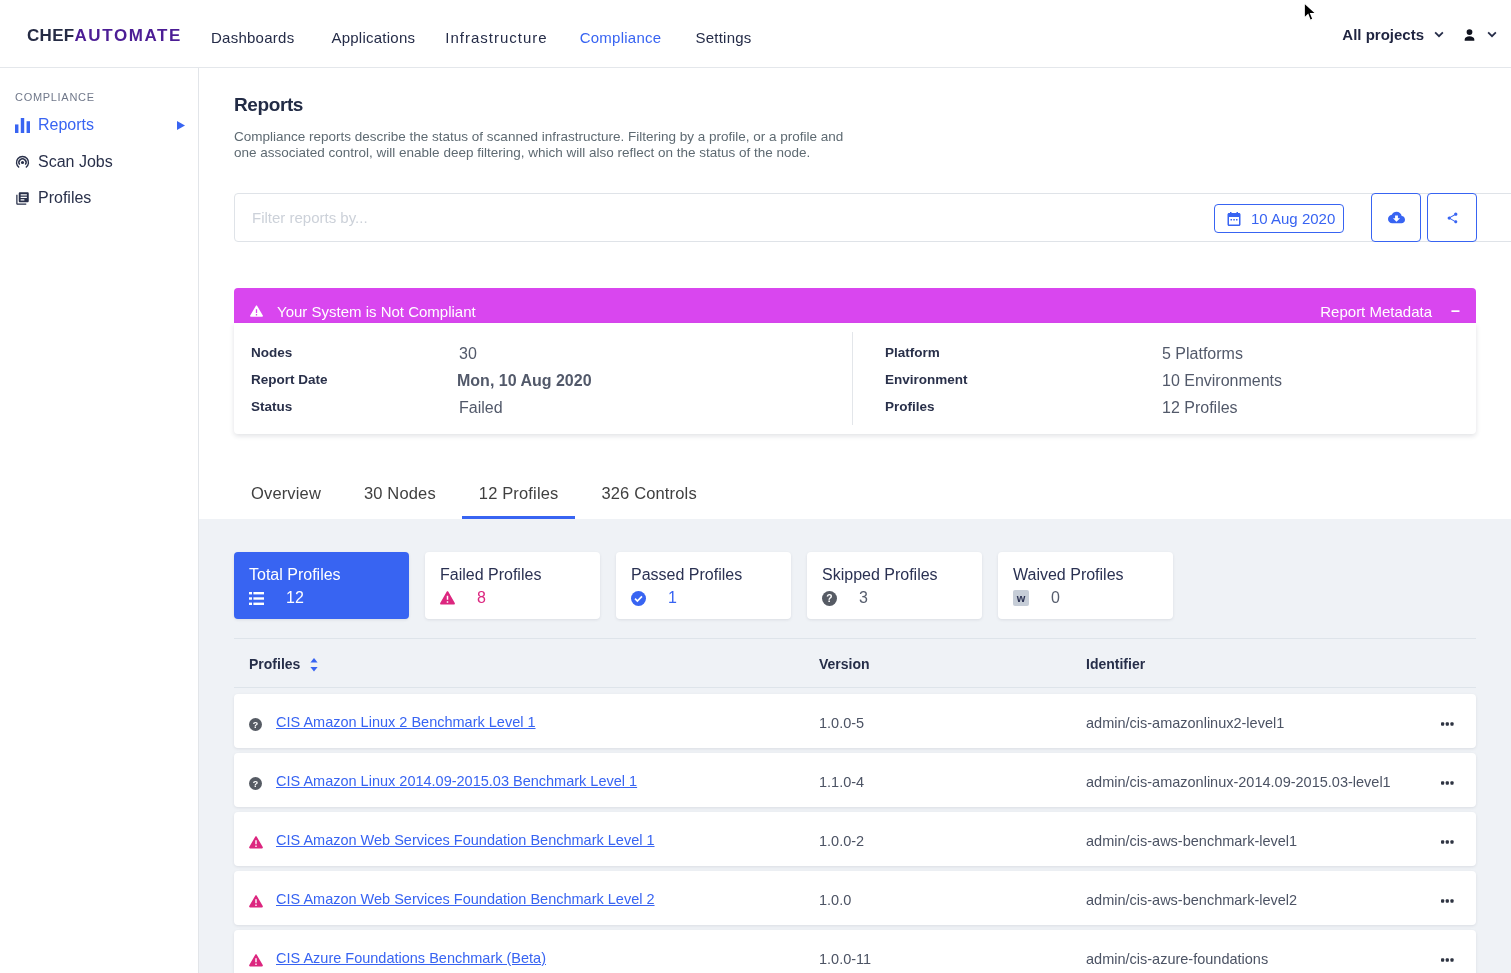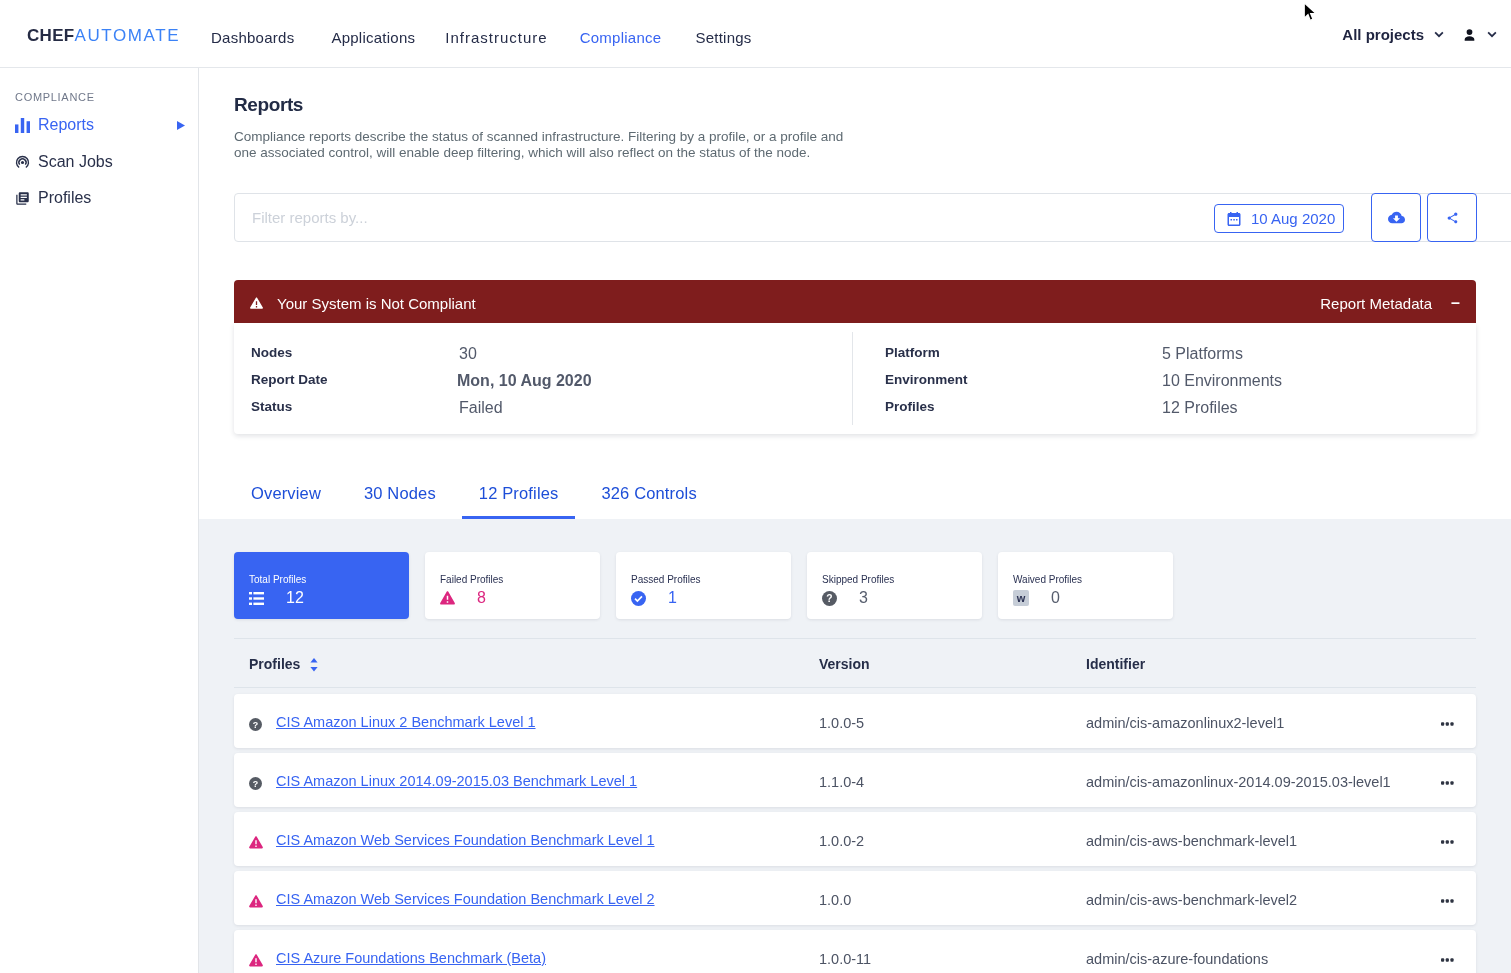--- a/index.html
+++ b/index.html
@@ -6,21 +6,21 @@
 * { margin:0; padding:0; box-sizing:border-box; }
 html,body { width:1511px; height:973px; overflow:hidden; background:#fff;
   font-family:"Liberation Sans", sans-serif; position:relative; }
 a { text-decoration:none; }
 
 
 .topbar { position:absolute; top:0; left:0; width:1511px; height:68px;
   background:#fff; border-bottom:1px solid #e4e7eb; z-index:5; }
 .logo { position:absolute; left:27px; top:29px; font-size:17px; font-weight:700;
   color:#252b44; letter-spacing:0.3px; line-height:13px; }
-.logo span { color:#3b82f6; font-weight:400; letter-spacing:1.6px; }
+.logo span { color:#4c1d95; font-weight:700; letter-spacing:1.6px; }
 .topnav { position:absolute; left:211px; top:3px; height:68px; display:flex;
   align-items:center; }
 .topnav a { color:#252c48; font-size:15px; letter-spacing:0.25px; }
 .topnav a.m1{margin-right:37px;} .topnav a.m2{margin-right:30px;} .topnav a.m3{margin-right:32px; letter-spacing:1.0px;} .topnav a.m4{margin-right:34px;}
 .topnav a.active { color:#3864f2; }
 .topright { position:absolute; right:0; top:0; height:68px; display:flex;
   align-items:center; }
 .allproj { color:#1f2440; font-size:15px; font-weight:600; }
 .chev { width:12px; height:11px; margin-left:9px; }
 
@@ -52,47 +52,47 @@
 .datebtn { position:absolute; left:979px; top:10px; width:130px; height:29px;
   border:1px solid #3864f2; border-radius:4px; color:#3864f2; font-size:15px;
   display:flex; align-items:center; }
 .datebtn svg { margin:0 9px 0 11px; }
 .iconbtn { position:absolute; top:125px; width:50px; height:49px;
   border:1.5px solid #3864f2; border-radius:4px; background:#fff; display:flex;
   align-items:center; justify-content:center; }
 .iconbtn.b1 { left:1172px; }
 .iconbtn.b2 { left:1228px; }
 
-.banner { position:absolute; left:35px; top:212px; width:1242px; height:47px;
-  background:#7f1d1d; border-radius:4px 4px 0 0; color:#fff; }
+.banner { position:absolute; left:35px; top:220px; width:1242px; height:47px;
+  background:#d946ef; border-radius:4px 4px 0 0; color:#fff; }
 .banner .warn { position:absolute; left:16px; top:16.5px; }
 .banner .btxt { position:absolute; left:43px; top:15px; font-size:15px; }
 .banner .meta { position:absolute; right:44px; top:15px; font-size:15px; }
 .banner .minus { position:absolute; right:16px; top:14px; font-size:16px;
   font-weight:700; }
 
 .mpanel { position:absolute; left:35px; top:255px; width:1242px; height:111px;
   background:#fff; border-radius:0 0 4px 4px;
   box-shadow:0 2px 5px rgba(40,50,70,0.14); }
 .mpanel .divider { position:absolute; left:618px; top:9px; bottom:9px;
   width:1px; background:#e3e6ea; }
 .mlabel { font-weight:700; font-size:13.5px; color:#29304a; position:absolute; }
 .mval { color:#52596a; position:absolute; }
 
 .tabs { position:absolute; left:35px; top:415px; height:36px; display:flex; }
-.tab { font-size:16.5px; letter-spacing:0.15px; color:#1d4ed8; padding:0 17px; margin-right:9px;
+.tab { font-size:16.5px; letter-spacing:0.15px; color:#404040; padding:0 17px; margin-right:9px;
   height:36px; line-height:21px; position:relative;text-align:right; }
 .tab.active { border-bottom:3px solid #3864f2; }
 
 
 .gray { position:absolute; left:0; top:451px; width:1312px; bottom:0;
   background:#eff2f6; }
 .card { position:absolute; top:33px; width:175px; height:67px; background:#fff;
   border-radius:4px; box-shadow:0 1px 3px rgba(40,50,70,0.10); }
-.card .clabel { position:absolute; left:15px; top:22px; font-size:10px;
+.card .clabel { position:absolute; left:15px; top:14px; font-size:16px;
   color:#2a3152; }
 .card .ccount { position:absolute; left:15px; top:37px; font-size:16px;
   display:flex; align-items:center;gap:12px; }
 .card .ccount .num { margin-left:10px; }
 .card.total { background:#3864f2; }
 .card.total .clabel { color:#fff; }
 .card.total .ccount .num { color:#fff; }
 .card.failed .num { color:#dc267f; }
 .card.passed .num { color:#3864f2; }
 .card.skipped .num { color:#565d6d; }

